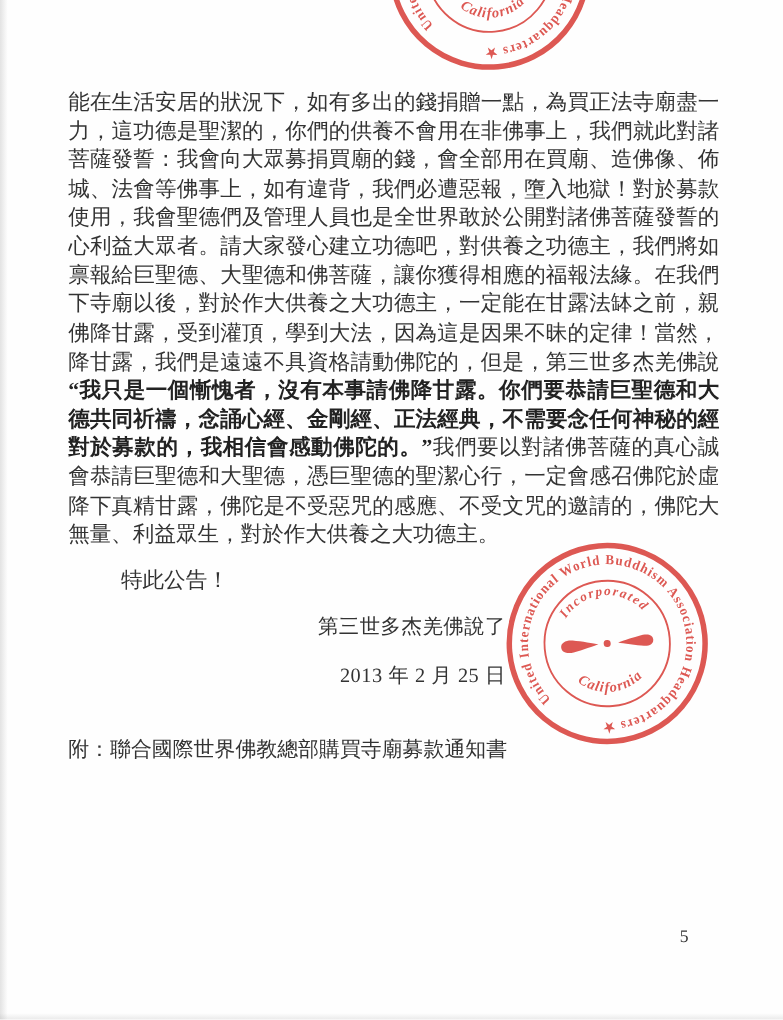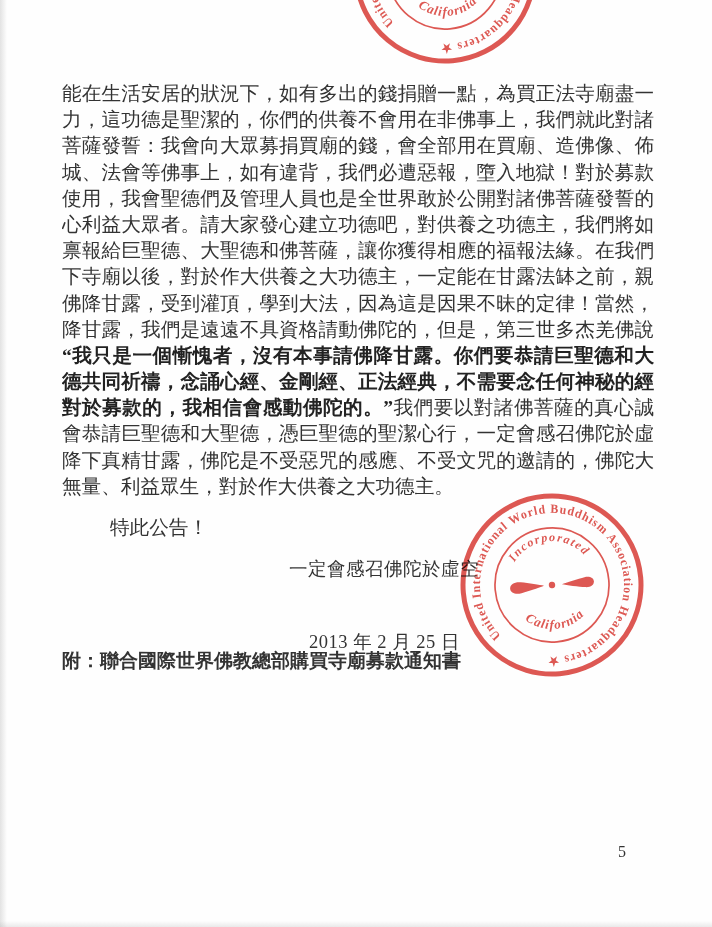--- a/index.html
+++ b/index.html
@@ -29,22 +29,22 @@
   .body-text .line{height:26.2px;white-space:nowrap;}
   .body-text .line.j{
     white-space:normal;
     text-align:justify;
     text-align-last:justify;
     overflow:hidden;
   }
   .body-text .b{font-weight:700;color:#222;}
   .announce{position:absolute;left:110px;top:514px;font-size:19.6px;text-align:center;}
   .signature{position:absolute;left:289px;top:556px;font-size:18.5px;letter-spacing:.5px;}
-  .doc-date{position:absolute;left:309px;top:601px;font-size:18.5px;letter-spacing:.5px;margin-top:28px;}
-  .attachment{position:absolute;left:62px;top:648px;font-size:19px;font-weight:bold;}
+  .doc-date{position:absolute;left:309px;top:601px;font-size:18.5px;letter-spacing:.5px;}
+  .attachment{position:absolute;left:62px;top:668px;font-size:19px;}
   .page-number{position:absolute;left:618px;top:843px;font-size:16px;}
   .stamp{
     position:absolute;width:200px;height:200px;
     mix-blend-mode:multiply;opacity:.92;
     pointer-events:none;
   }
   .stamp-top{left:345px;top:-128px;}
   .stamp-bottom{left:452px;top:485px;}
 </style>
 </head>
@@ -66,21 +66,21 @@
       <div class="line j"><span class="b">“我只是一個慚愧者，沒有本事請佛降甘露。你們要恭請巨聖德和大聖</span></div>
       <div class="line j"><span class="b">德共同祈禱，念誦心經、金剛經、正法經典，不需要念任何神秘的經咒，</span></div>
       <div class="line j"><span class="b">對於募款的，我相信會感動佛陀的。”</span><span>我們要以對諸佛菩薩的真心誠意，</span></div>
       <div class="line j"><span>會恭請巨聖德和大聖德，憑巨聖德的聖潔心行，一定會感召佛陀於虛空</span></div>
       <div class="line j"><span>降下真精甘露，佛陀是不受惡咒的感應、不受文咒的邀請的，佛陀大悲</span></div>
       <div class="line"><span>無量、利益眾生，對於作大供養之大功德主。</span></div>
     </div>
 
   <div class="announce">特此公告！</div>
 
-  <div class="signature">一定會感召佛陀於虛空</div>
+  <div class="signature">第三世多杰羌佛說了</div>
 
   <div class="doc-date">2013 年 2 月 25 日</div>
 
   <div class="attachment">附：聯合國際世界佛教總部購買寺廟募款通知書</div>
 
   <div class="page-number">5</div>
 
   <div class="stamp stamp-top">
   <svg viewBox="0 0 200 200" width="200" height="200">
     <g transform="rotate(-5 100 100)">

